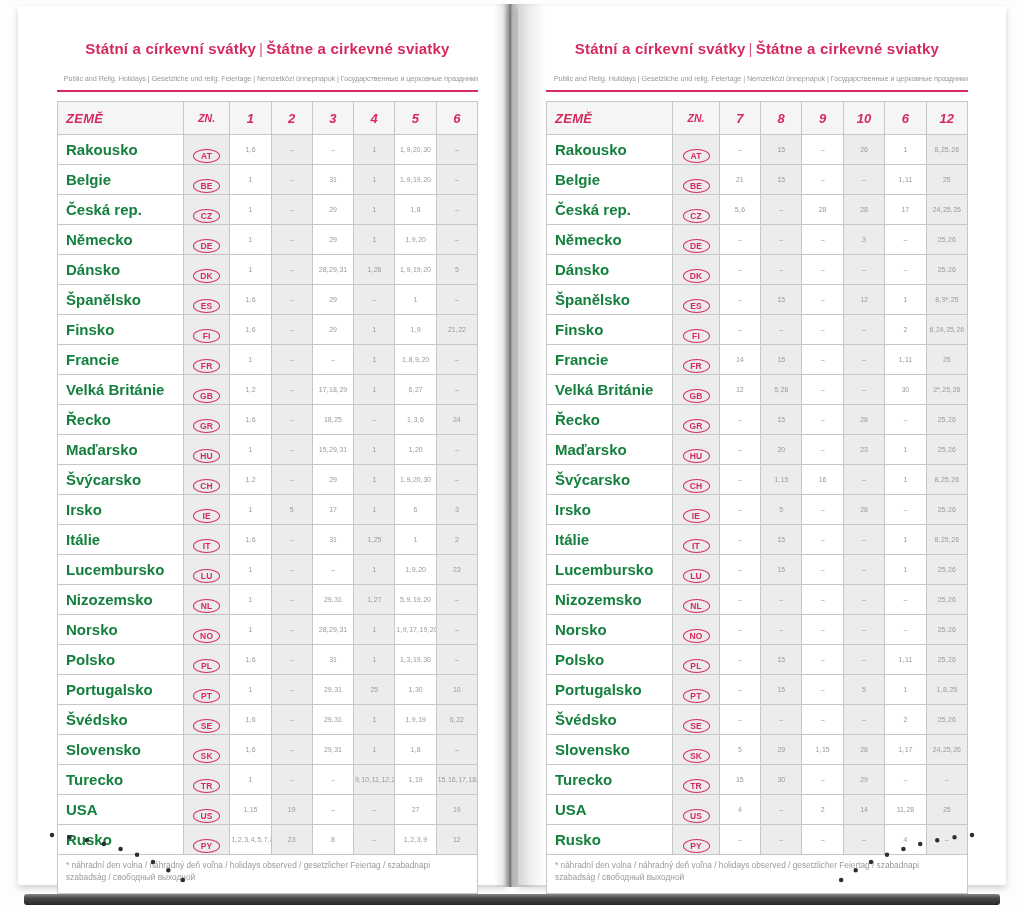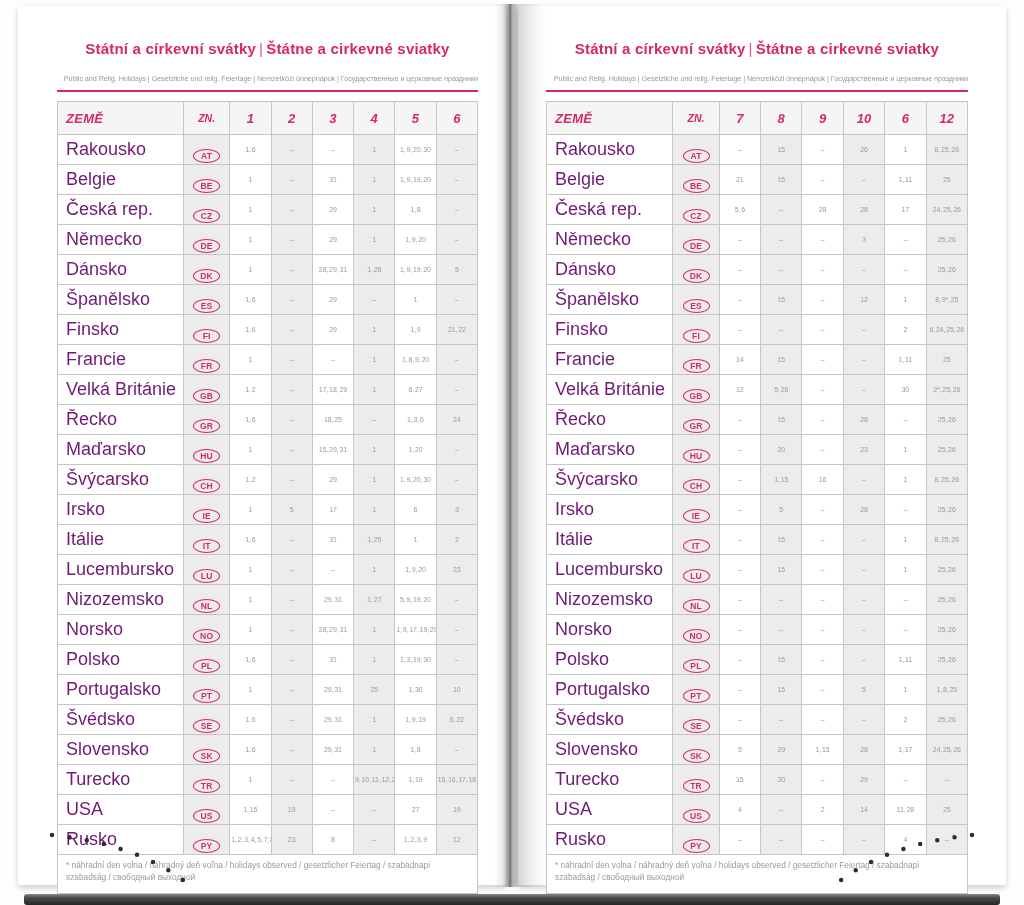--- a/index.html
+++ b/index.html
@@ -52,21 +52,21 @@
     width:100%;border-collapse:collapse;table-layout:fixed;margin-top:9px;
   }
   .holiday-table th,.holiday-table td{border:1px solid #c6c6c6;}
   .holiday-table thead th{
     height:30px;background:#f5f5f5;color:#d62a5e;font-weight:bold;font-style:italic;
   }
   th.country-h{text-align:left;padding-left:8px;font-size:13px;letter-spacing:0.3px;}
   th.code-h{font-size:10.5px;}
   th.month-h{font-size:13px;text-align:center;}
   td.country{
-    background:#ffffff;color:#701a75;font-weight:normal;font-size:18px;
+    background:#ffffff;color:#15803d;font-weight:bold;font-size:15px;
     padding-left:8px;height:27px;white-space:nowrap;overflow:hidden;
   }
   td.code{background:#ececec;text-align:center;}
   .badge{
     display:inline-block;box-sizing:border-box;width:27px;
     border:1.5px solid #d62a5e;border-radius:50%;
     color:#d62a5e;font-weight:bold;font-size:8.5px;line-height:10px;
     padding:1px 0;text-align:center;letter-spacing:0.2px;margin-top:12px;
   }
   td.val{

